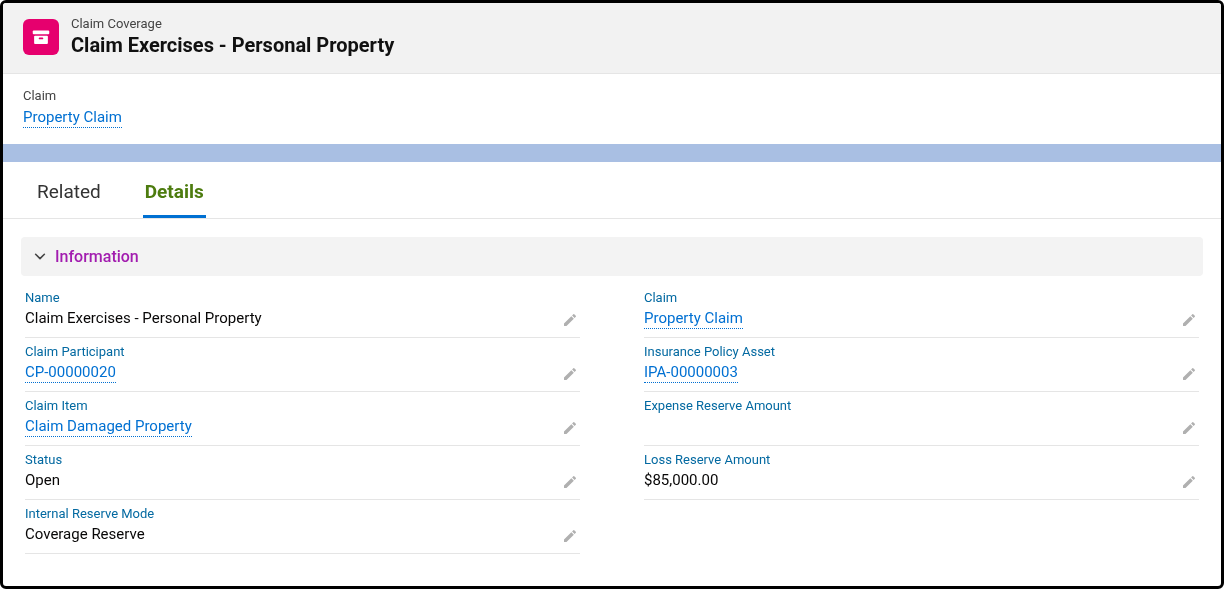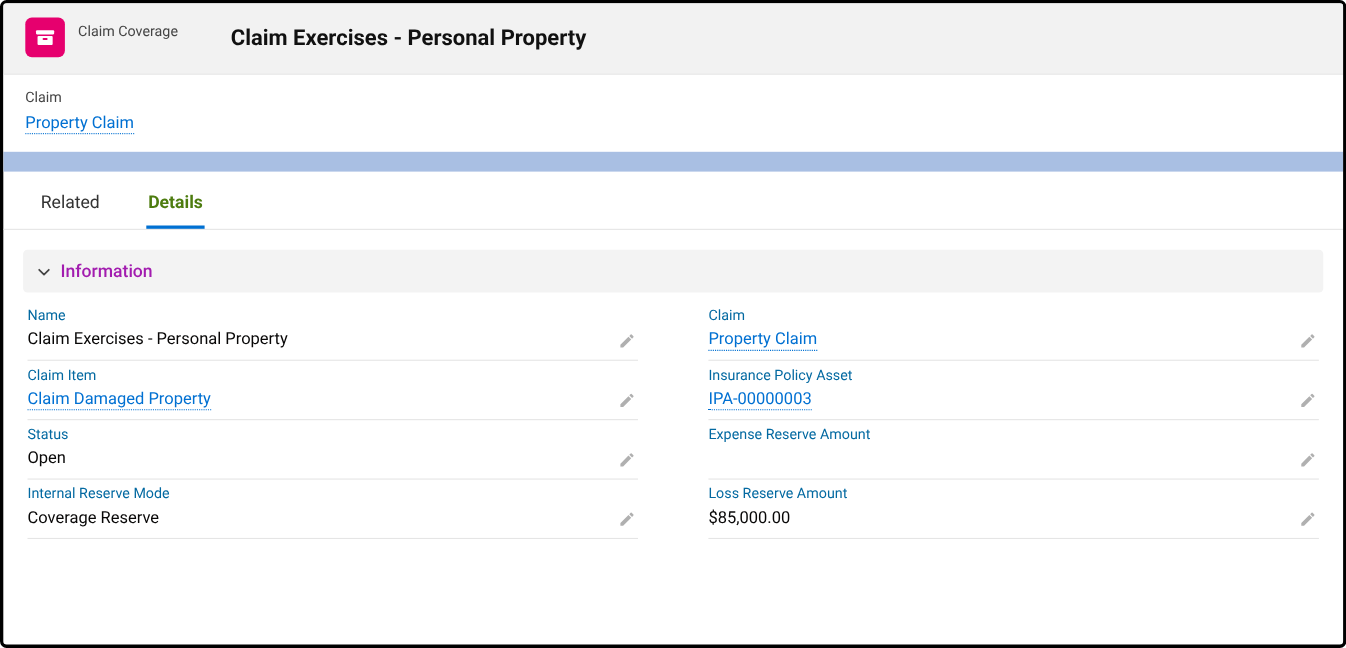--- a/index.html
+++ b/index.html
@@ -30,21 +30,21 @@
     width: 36px;
     height: 36px;
     background: #e6006e;
     border-radius: 6px;
     display: flex;
     align-items: center;
     justify-content: center;
     flex-shrink: 0;
   }
   .header-icon svg { width: 22px; height: 22px; }
-  .header-text { display: flex; flex-direction: row; gap: 48px; }
+  .header-text { display: flex; flex-direction: column; }
   .object-label { font-size: 13px; color: #444; line-height: 1.3; }
   .record-title { font-size: 20px; font-weight: 700; color: #111; line-height: 1.25; }
   .highlights {
     padding: 14px 20px 18px 20px;
     background: #fff;
   }
   .hl-label { font-size: 13px; color: #444; margin-bottom: 4px; }
   .hl-link {
     font-size: 15px;
     color: #0070d2;
@@ -55,21 +55,21 @@
   }
   .blue-band { height: 18px; background: #a9bfe3; }
   .tabs {
     display: flex;
     gap: 40px;
     padding: 0 32px;
     border-bottom: 1px solid #e5e5e5;
     align-items: flex-end;
   }
   .tab {
-    font-size: 16px;
+    font-size: 19px;
     color: #333;
     padding: 18px 2px 12px 2px;
     cursor: pointer;
     border-bottom: 3px solid transparent;
   }
   .tab.active {
     font-weight: 700;
     color: #4d7c0f;
     border-bottom-color: #0070d2;
   }
@@ -162,20 +162,29 @@
           <div class="field">
             <div class="f-label">Name</div>
             <div class="f-value">Claim Exercises - Personal Property</div>
             <button class="edit-btn">
               <svg viewBox="0 0 24 24" fill="currentColor">
                 <path d="M3 17.25V21h3.75l11-11.04-3.75-3.75L3 17.25zM20.71 7.04a1 1 0 0 0 0-1.41l-2.34-2.34a1 1 0 0 0-1.41 0l-1.83 1.83 3.75 3.75 1.83-1.83z"></path>
               </svg>
             </button>
           </div>
           <div class="field">
+            <div class="f-label">Claim Participant</div>
+            <div class="f-value link"><a>CP-00000020</a></div>
+            <button class="edit-btn">
+              <svg viewBox="0 0 24 24" fill="currentColor">
+                <path d="M3 17.25V21h3.75l11-11.04-3.75-3.75L3 17.25zM20.71 7.04a1 1 0 0 0 0-1.41l-2.34-2.34a1 1 0 0 0-1.41 0l-1.83 1.83 3.75 3.75 1.83-1.83z"></path>
+              </svg>
+            </button>
+          </div>
+          <div class="field">
             <div class="f-label">Claim Item</div>
             <div class="f-value link"><a>Claim Damaged Property</a></div>
             <button class="edit-btn">
               <svg viewBox="0 0 24 24" fill="currentColor">
                 <path d="M3 17.25V21h3.75l11-11.04-3.75-3.75L3 17.25zM20.71 7.04a1 1 0 0 0 0-1.41l-2.34-2.34a1 1 0 0 0-1.41 0l-1.83 1.83 3.75 3.75 1.83-1.83z"></path>
               </svg>
             </button>
           </div>
           <div class="field">
             <div class="f-label">Status</div>

